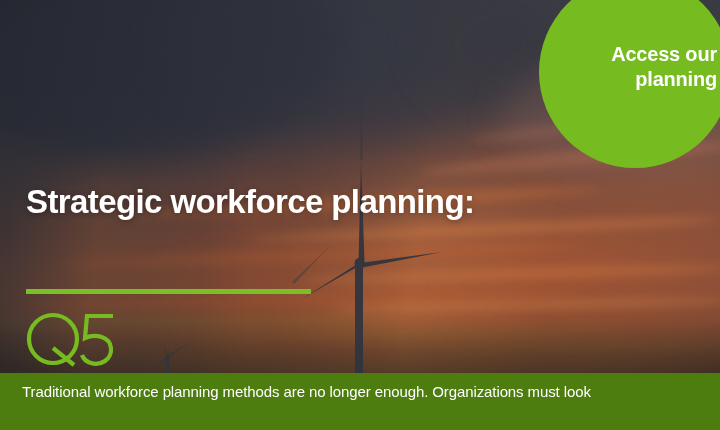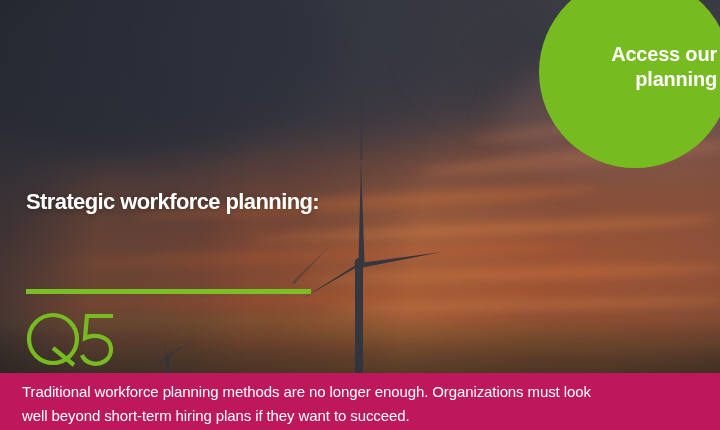--- a/index.html
+++ b/index.html
@@ -122,21 +122,21 @@
     line-height: 25px;
     letter-spacing: -0.2px;
   }
 
   
   .headline {
     position: absolute;
     left: 26px;
     top: 182px;
     color: #ffffff;
-    font-size: 22px;
+    font-size: 33px;
     font-weight: bold;
     line-height: 40px;
     letter-spacing: -0.6px;
     text-shadow: 0 1px 6px rgba(0,0,0,0.32);
     white-space: nowrap;
   }
 
   
   .rule {
     position: absolute;
@@ -154,21 +154,21 @@
     top: 310px;
   }
 
   
   .caption-bar {
     position: absolute;
     left: 0;
     right: 0;
     top: 373px;
     bottom: 0;
-    background: #be185d;
+    background: #4d7c0f;
   }
   .caption-text {
     position: absolute;
     left: 22px;
     right: 14px;
     top: 7px;
     color: #ffffff;
     font-size: 15px;
     line-height: 24px;
     letter-spacing: -0.1px;
@@ -256,17 +256,16 @@
         <circle cx="27" cy="29" r="24"></circle>
         <path d="M27 38 L48 55" stroke-linecap="butt"></path>
         <path d="M87 6 L61 6 L59 28 C70 23, 84 27, 85 38 C86 50, 74 56, 65 53 C60 51.5, 57 48, 56 45" stroke-linecap="butt" stroke-linejoin="miter"></path>
       </g>
     </svg>
   </div>
 
   <div class="caption-bar">
     <div class="caption-text">
       <div>Traditional workforce planning methods are no longer enough. Organizations must look</div>
-      <div>well beyond short-term hiring plans if they want to succeed.</div>
     </div>
   </div>
 
 </div>
 
 </body></html>

